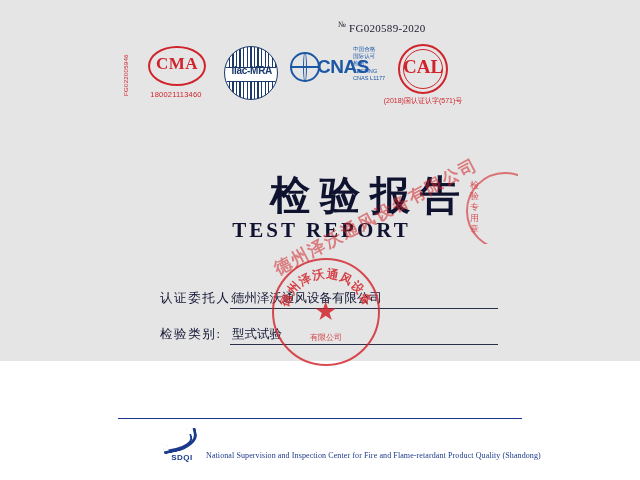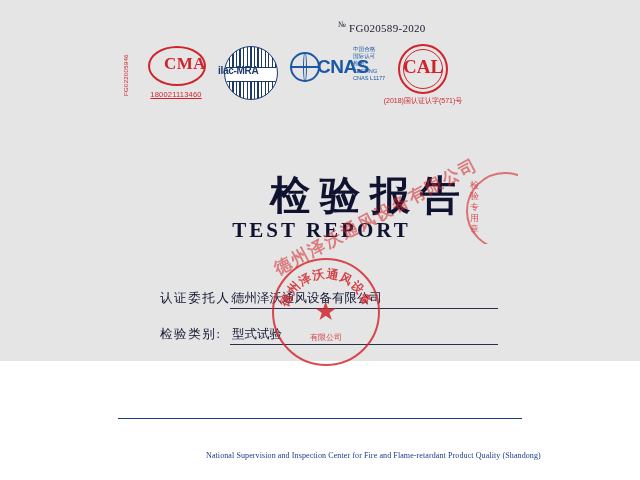--- a/index.html
+++ b/index.html
@@ -59,21 +59,21 @@
     width: 58px;
     height: 40px;
     border: 2.2px solid #d0232b;
     border-radius: 50%/50%;
     box-sizing: border-box;
   }
   .cma-text {
     position: absolute;
     left: 10px; top: 10px;
     width: 58px;
-    text-align: right;
+    text-align: center;
     font-family: "Liberation Serif", serif;
     font-weight: bold;
     font-size: 17px;
     color: #d0232b;
     letter-spacing: 0.5px;
   }
   .cma-side {
     position: absolute;
     left: -16px;
     top: -4px;
@@ -87,21 +87,20 @@
   }
   .cma-bottom {
     position: absolute;
     left: -2px;
     top: 46px;
     width: 80px;
     text-align: center;
     font-size: 7.5px;
     color: #d0232b;
     letter-spacing: 0.2px;
-    text-decoration: underline;
   }
   
   .ilac {
     left: 88px;
     width: 66px;
     height: 62px;
   }
   .ilac-circ {
     position: absolute;
     left: 6px; top: 2px;
@@ -121,21 +120,21 @@
     width: 54px; height: 15px;
     background: #ffffff;
     border-top: 1px solid #1b3a6b;
     border-bottom: 1px solid #1b3a6b;
     box-sizing: border-box;
   }
   .ilac-label {
     position: absolute;
     left: 0; top: 21px;
     width: 54px;
-    text-align: left;
+    text-align: right;
     font-family: "Liberation Sans", sans-serif;
     font-weight: bold;
     font-size: 10px;
     color: #1b3a6b;
     letter-spacing: -0.3px;
   }
   
   .cnas {
     left: 160px;
     width: 92px;
@@ -534,16 +533,21 @@
       <text><textPath href="#arcpath" startOffset="50%" text-anchor="middle">德州泽沃通风设备</textPath></text>
     </svg>
     <div class="stamp-star">★</div>
     <div class="stamp-sub">有限公司</div>
   </div>
 
   <div class="stamp-diagonal">德州泽沃通风设备有限公司</div>
 
   <div class="footer-rule"></div>
   <div class="footer">
+    <div class="sdqi-mark">
+      <div class="sdqi-swoosh"></div>
+      <div class="sdqi-swoosh2"></div>
+      <div class="sdqi-label">SDQI</div>
+    </div>
     <div class="footer-en">National Supervision and Inspection Center for Fire and Flame-retardant Product Quality (Shandong)</div>
   </div>
 
 </div>
 
 </body></html>

